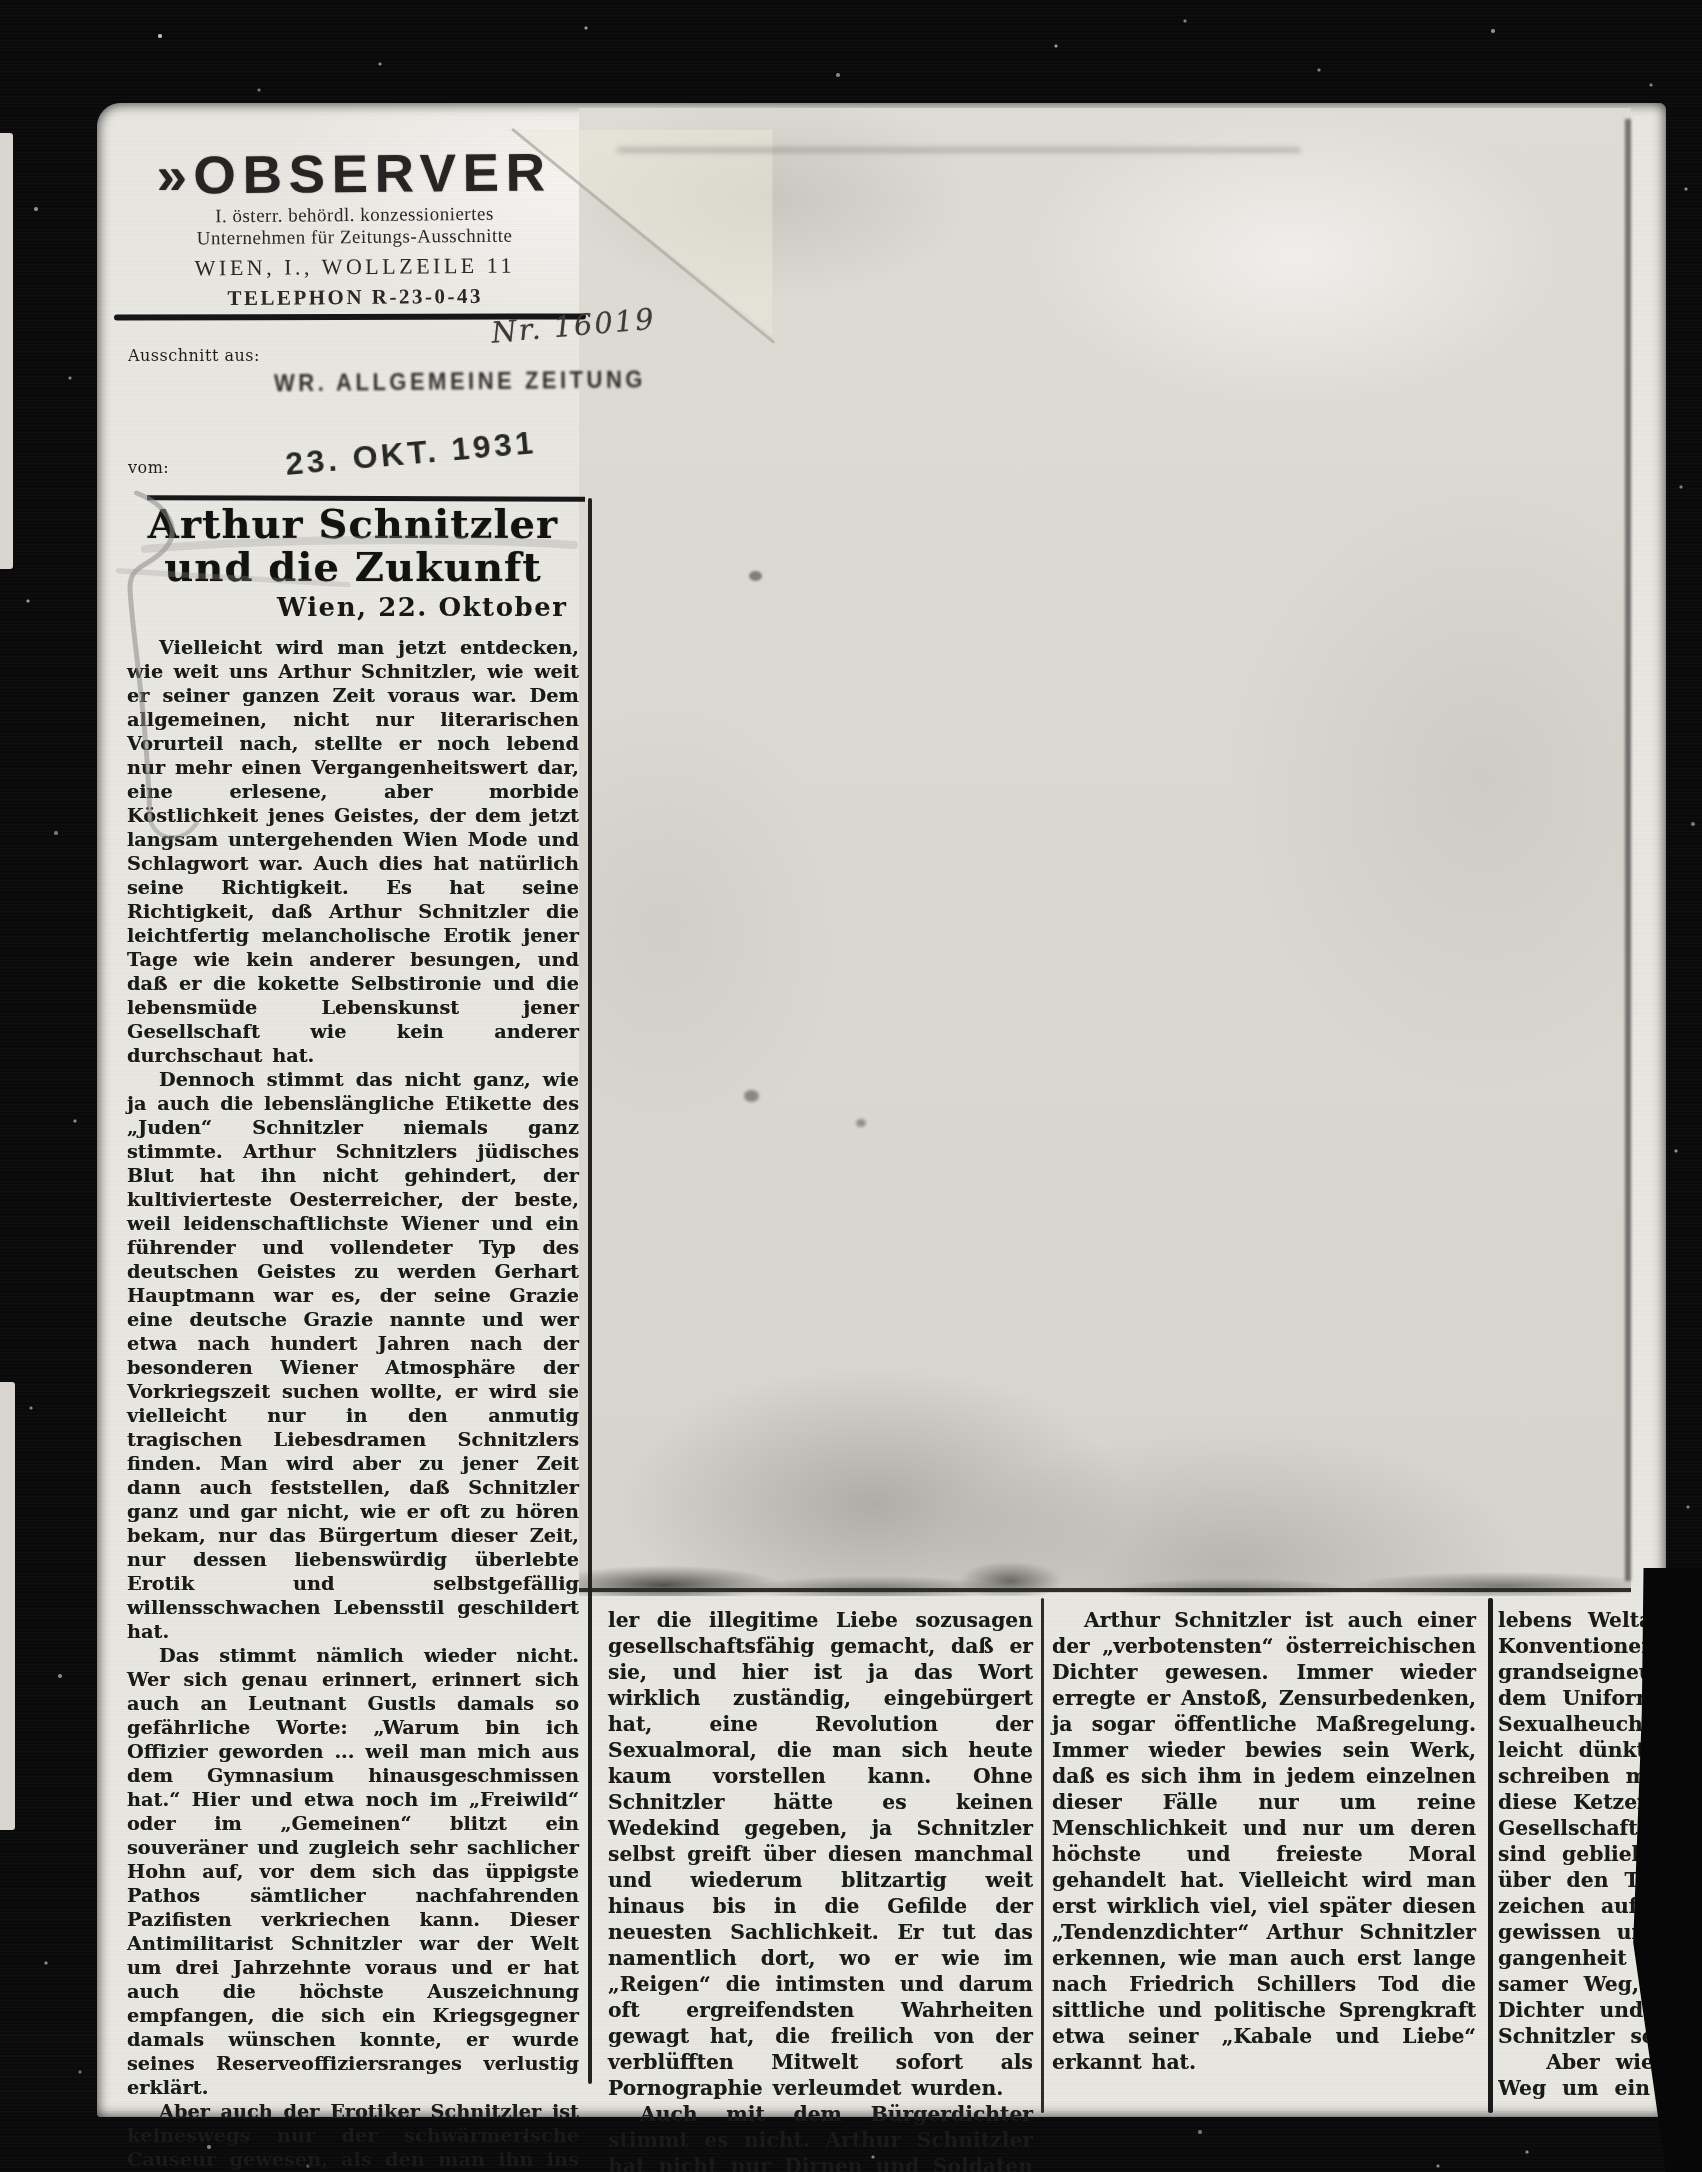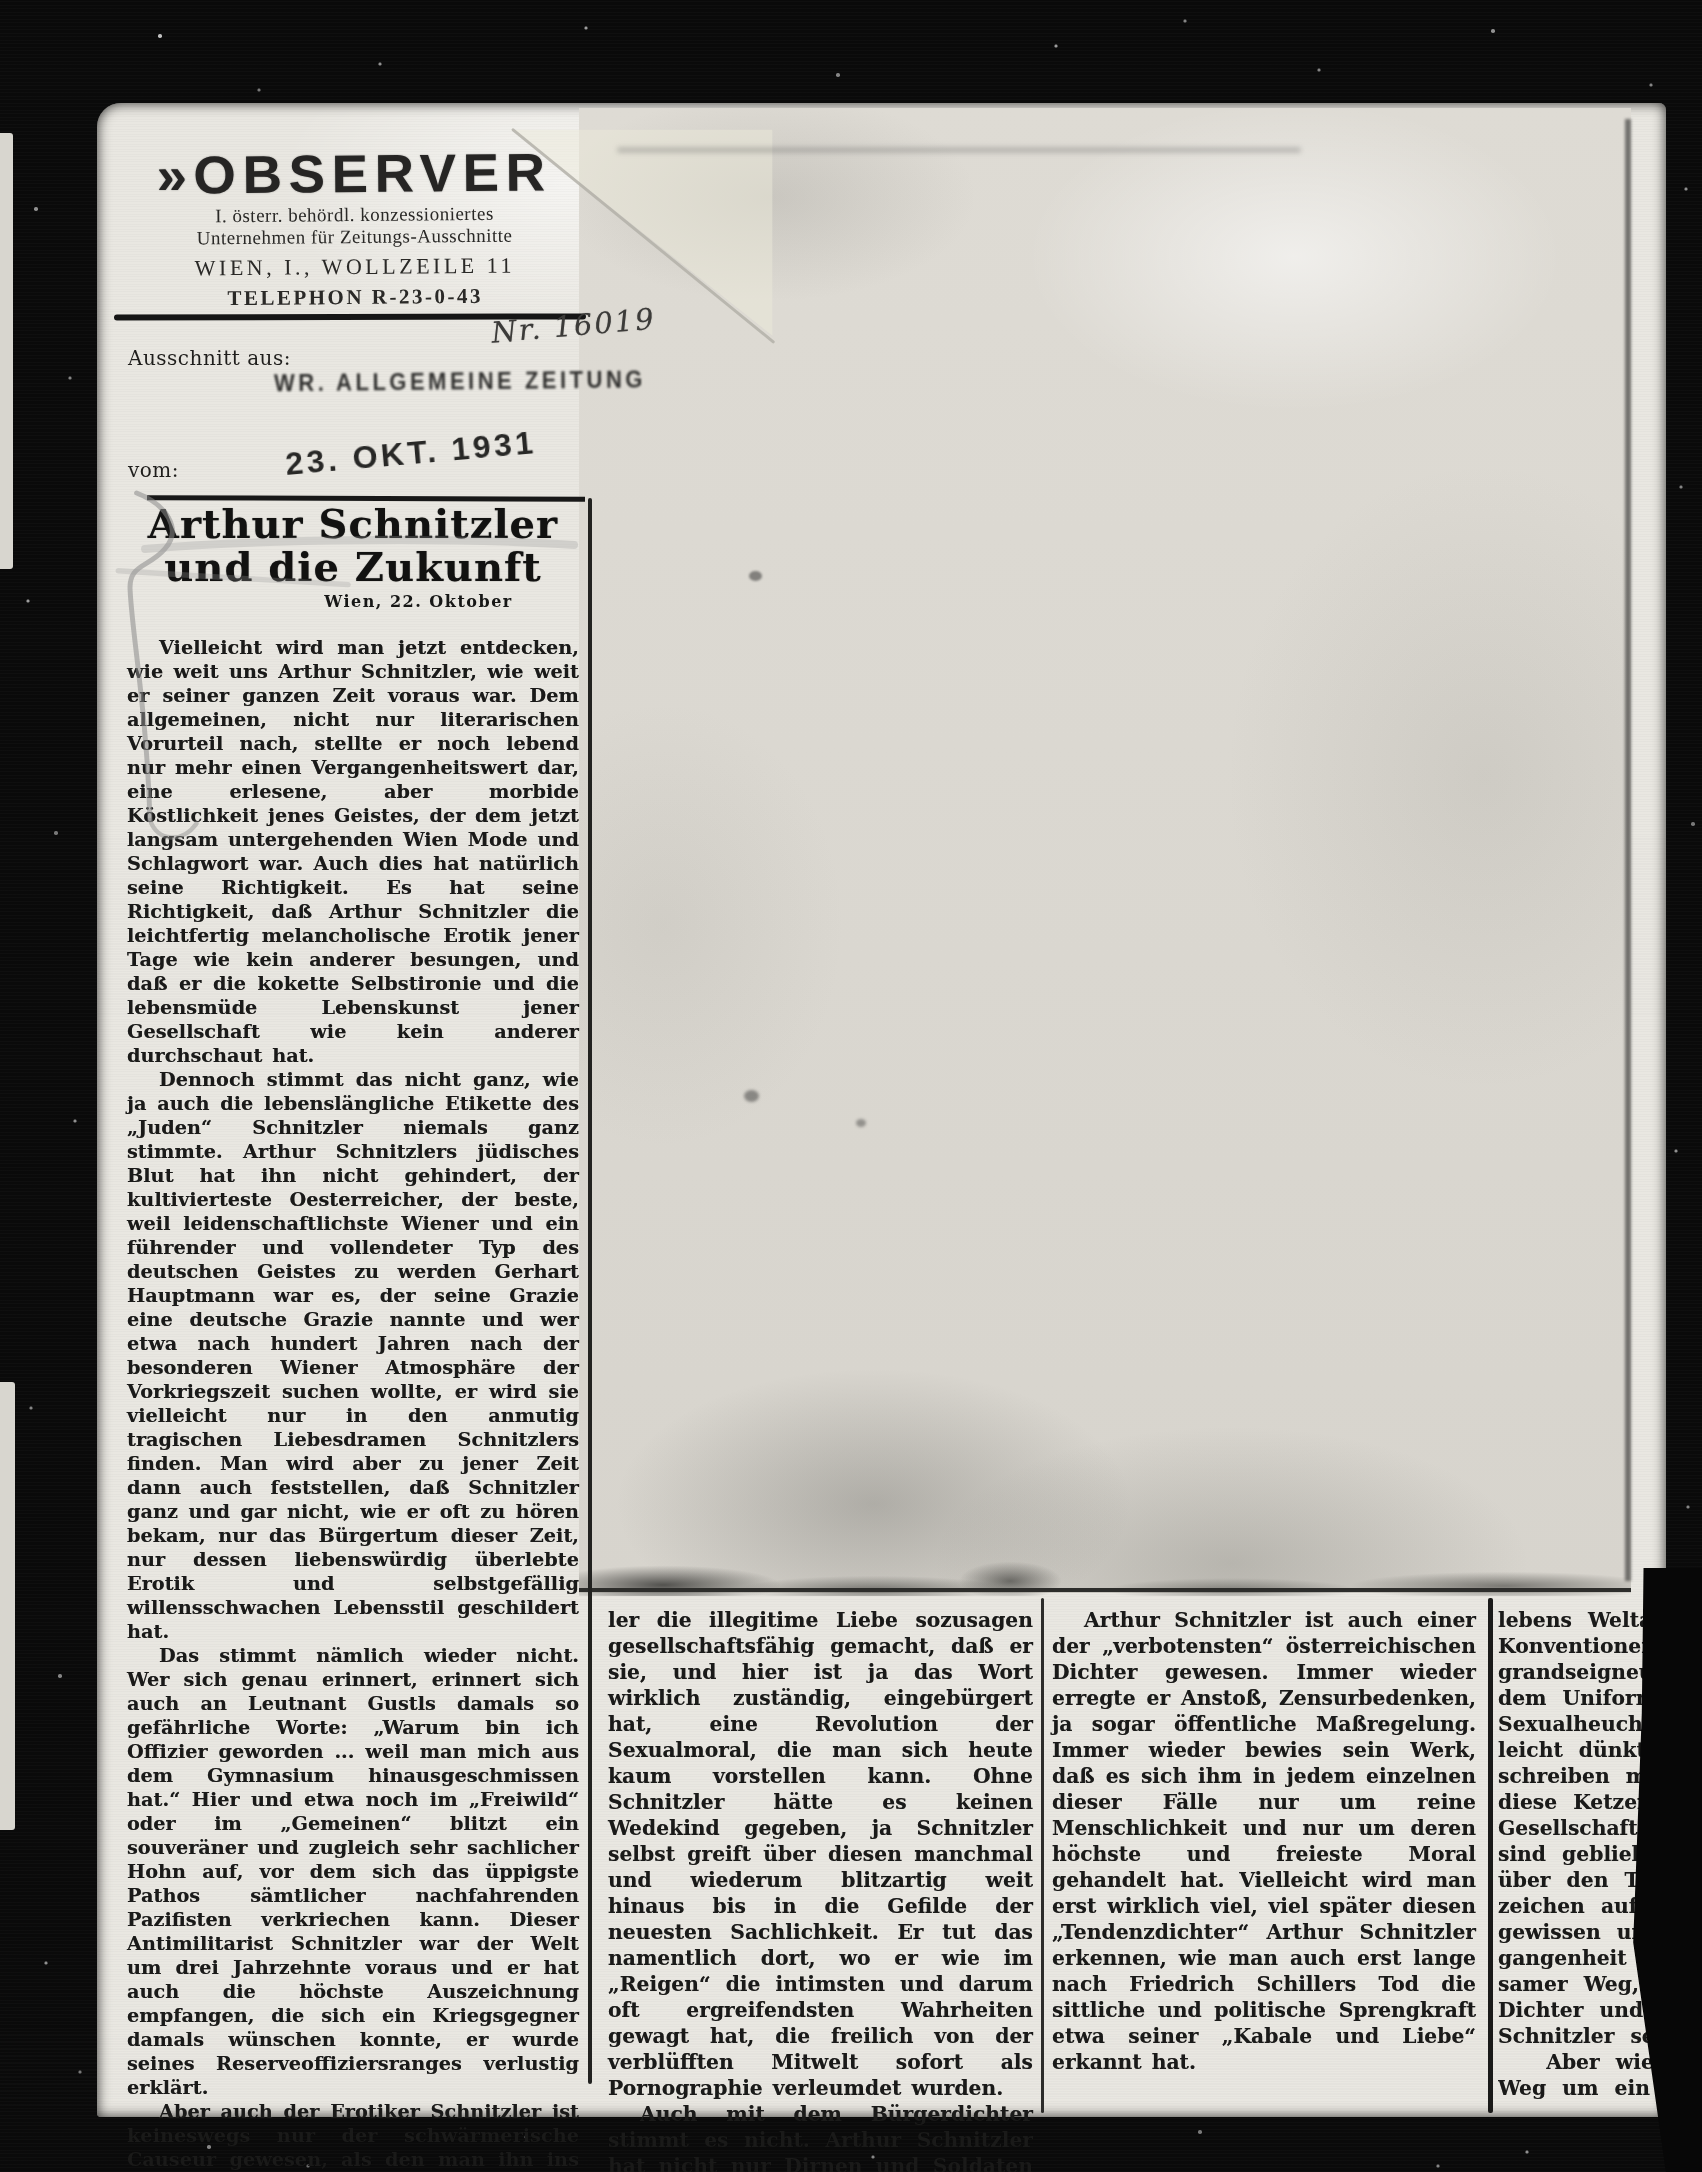--- a/index.html
+++ b/index.html
@@ -103,21 +103,21 @@
   .lh-sub{font-size:19px;line-height:22px;letter-spacing:0.5px;}
   .lh-addr{font-size:22px;letter-spacing:3.5px;margin-top:6px;white-space:nowrap;}
   .lh-tel{font-size:21px;font-weight:700;letter-spacing:2.5px;margin-top:4.5px;white-space:nowrap;}
   .header-rule{left:114px;top:314px;width:472px;height:6.4px;background:#161616;border-radius:3.5px;transform:rotate(-0.15deg);}
   
   .hand-number{
     left:491px;top:308px;width:178px;color:#3c3b39;
     font-style:italic;font-size:29px;letter-spacing:2px;transform:rotate(-5deg);
     text-shadow:0 0 1px rgba(60,60,60,.5);white-space:nowrap;
   }
-  .meta-label{font-size:20px;color:#1f1e1c;letter-spacing:0.5px;white-space:nowrap;}
+  .meta-label{font-size:16px;color:#1f1e1c;letter-spacing:0.5px;white-space:nowrap;}
   .label-source{left:128px;top:346px;}
   .label-date{left:128px;top:458px;}
   .stamp{
     font-family:"Liberation Sans", sans-serif;font-weight:700;color:#181817;white-space:nowrap;
   }
   .stamp-source{
     left:274px;top:369px;font-size:22px;letter-spacing:3.5px;
     filter:blur(1.1px);opacity:.88;transform:rotate(-0.6deg) scaleY(1.05);
   }
   .stamp-date{
@@ -125,21 +125,21 @@
     filter:blur(0.6px);opacity:.92;transform:rotate(-5deg);
   }
   
   .headline-rule{left:147px;top:496px;width:438px;height:5px;background:#181818;transform:rotate(0.2deg);}
   .headline{left:124px;width:458px;text-align:center;font-weight:700;color:#121211;
     font-size:40px;line-height:43px;letter-spacing:1px;white-space:nowrap;
     text-shadow:0 0 1px rgba(10,10,10,.5);}
   .headline-1{top:502px;}
   .headline-2{top:545px;}
   .dateline{left:277px;top:592px;width:283px;text-align:center;font-weight:700;
-    font-size:16px;letter-spacing:1.5px;color:#171716;white-space:nowrap;}
+    font-size:26px;letter-spacing:1.5px;color:#171716;white-space:nowrap;}
   .news-col{
     color:#1a1a19;font-weight:700;text-align:justify;
     text-shadow:0 0 0.5px rgba(10,10,10,.45);
     word-spacing:3px;
   }
   .news-col p{margin:0;}
   .col1{left:127px;top:636px;width:452px;font-size:19.3px;line-height:24px;}
   .colB{font-size:20.3px;line-height:26px;}
   .col2{left:608px;top:1607px;width:425px;}
   .col3{left:1052px;top:1607px;width:424px;}

